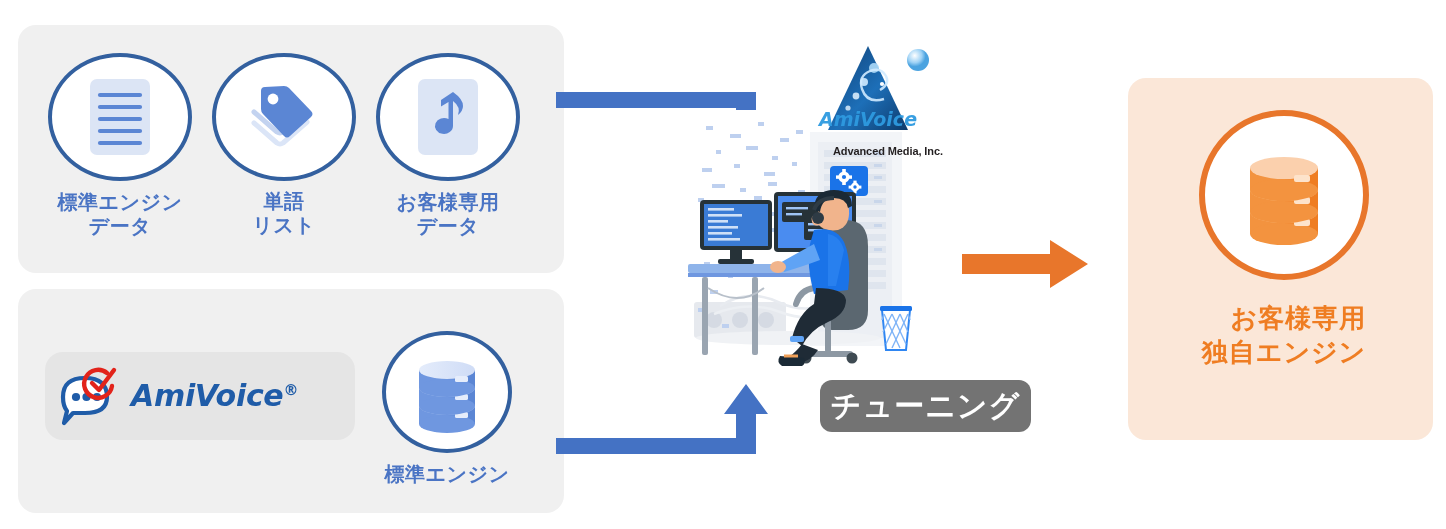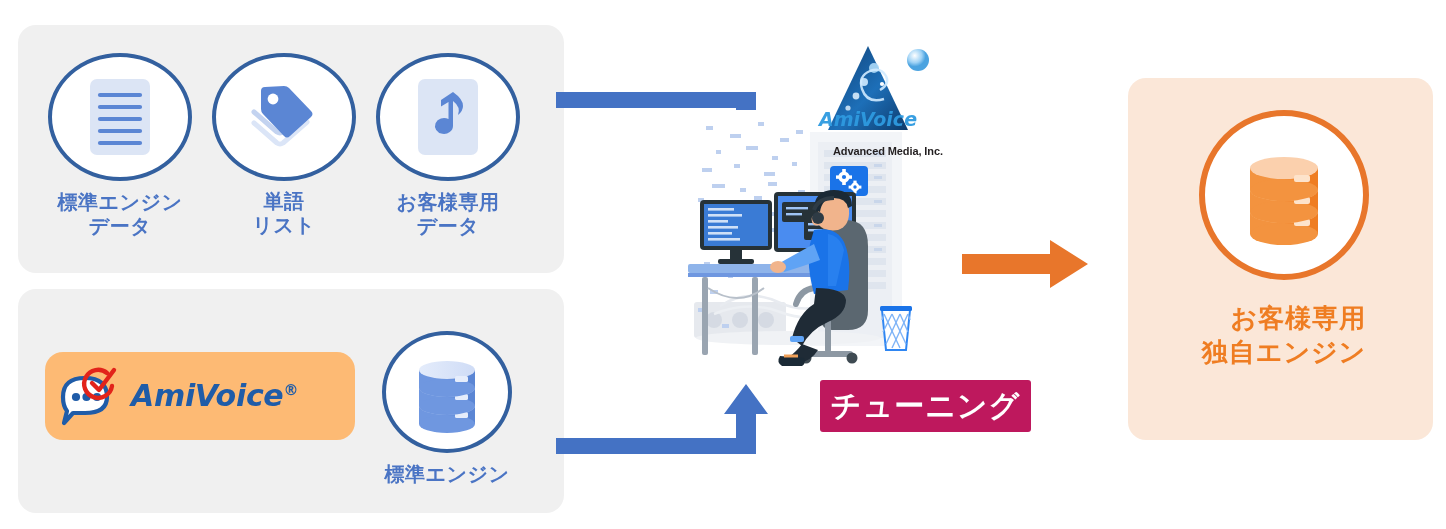--- a/index.html
+++ b/index.html
@@ -66,40 +66,40 @@
   #tile-stdengine{left:382px;top:331px;}
   #tile-stdengine .circle{width:130px;height:122px;}
 
   #tile-custom{left:1199px;top:110px;}
   #tile-custom .circle{width:170px;height:170px;}
   #tile-custom .tile-label-orange{margin-top:22px;}
 
   
   #logo-card{
     position:absolute;left:45px;top:352px;width:310px;height:88px;
-    background:#fdba74;border-radius:18px;
+    background:#e5e5e5;border-radius:18px;
     display:flex;align-items:center;gap:8px;padding-left:10px;box-sizing:border-box;
   }
   #logo-wordmark{
     color:#1f5ca8;font-weight:bold;font-style:italic;
     font-size:30px;line-height:1.06;letter-spacing:-.3px;
     font-family:"DejaVu Sans","Liberation Sans",sans-serif;
   }
   #logo-wordmark .reg{font-size:15px;vertical-align:super;font-style:normal;}
 
   
   .arrow-svg{position:absolute;overflow:visible;}
   #arrow-top{left:556px;top:88px;}
   #arrow-bottom{left:556px;top:378px;}
   #arrow-orange{left:962px;top:240px;}
 
   
   #tuning-badge{
     position:absolute;left:820px;top:380px;width:211px;height:52px;
-    background:#be185d;border-radius:3px;
+    background:#737373;border-radius:12px;
     display:flex;align-items:center;justify-content:center;
   }
   #tuning-label{
     color:#ffffff;font-weight:bold;font-size:30px;letter-spacing:1px;
   }
 
   
   #illustration{position:absolute;left:668px;top:38px;width:270px;height:340px;}
   #am-logo-text{
     position:absolute;left:833px;top:145px;width:130px;

